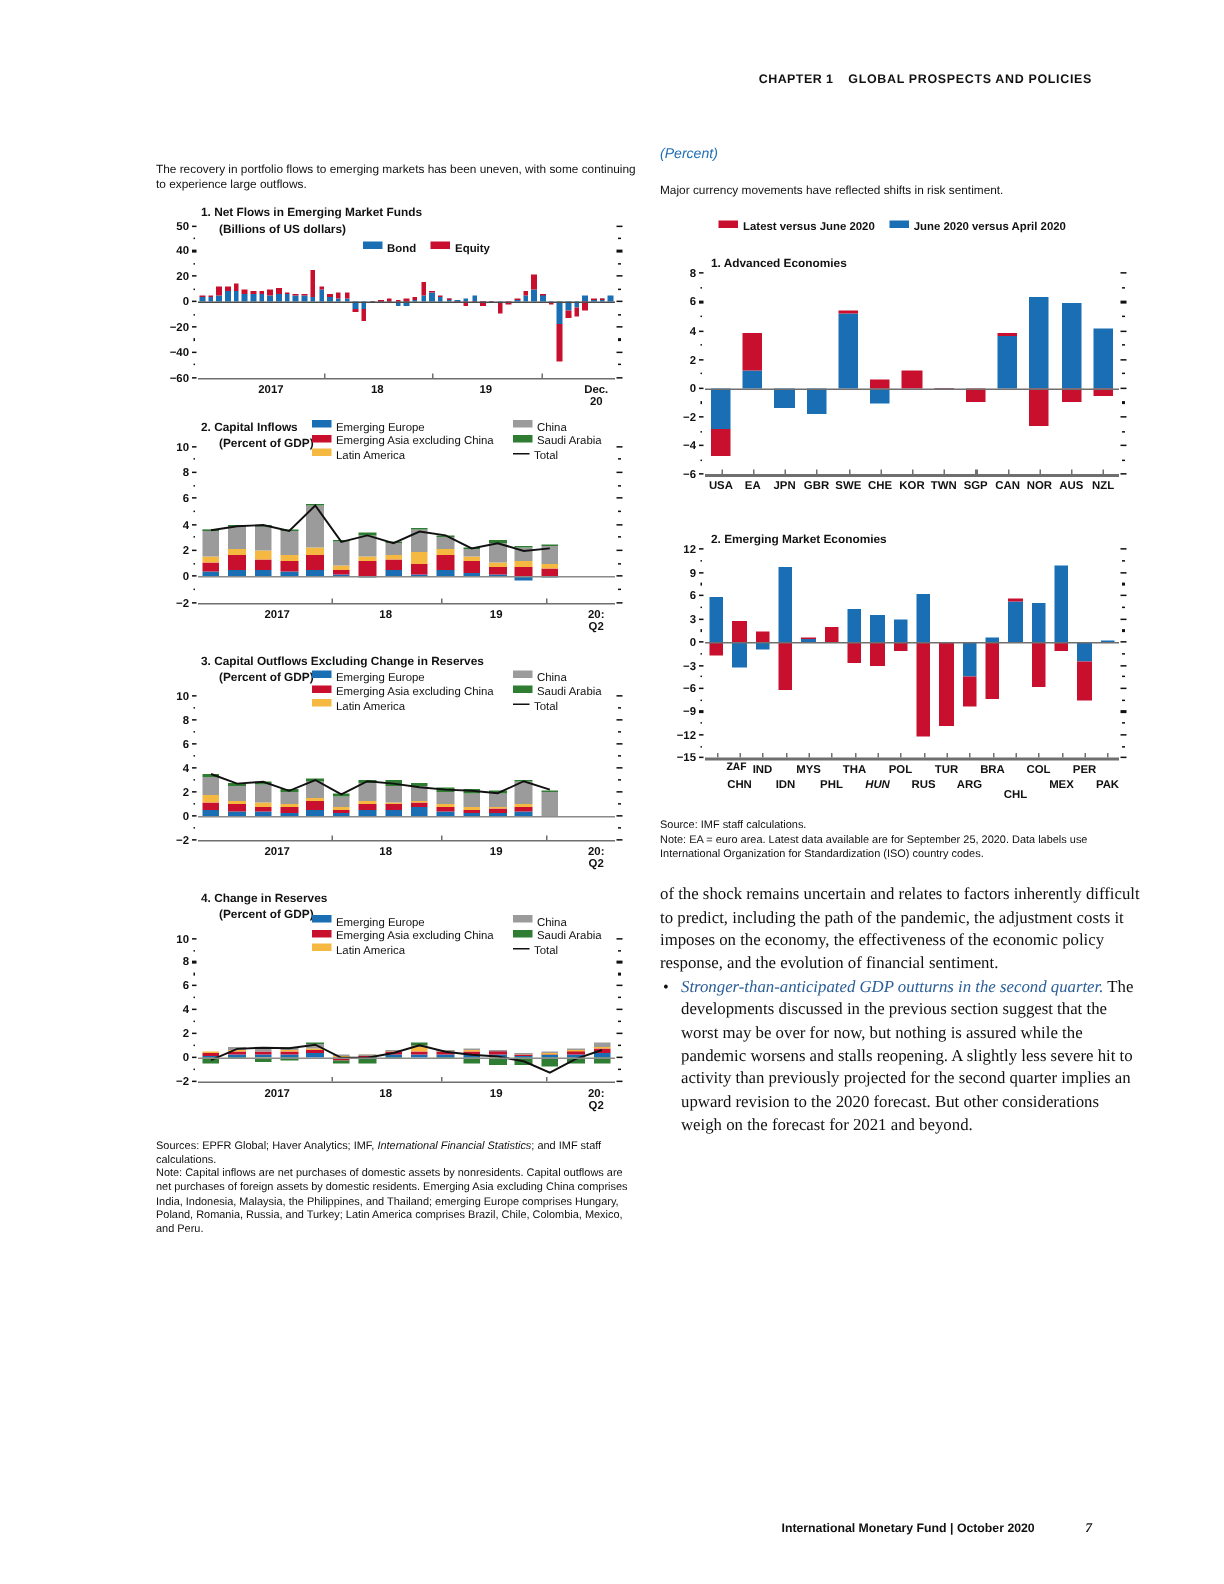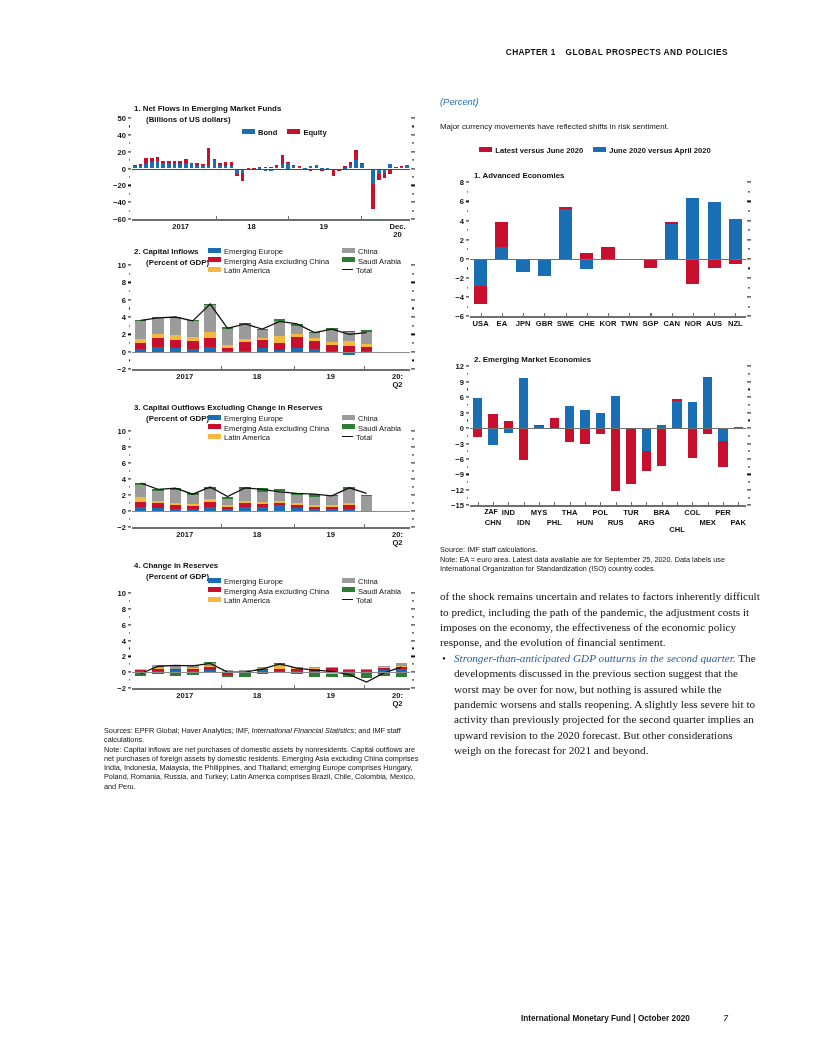--- a/index.html
+++ b/index.html
@@ -84,20 +84,21 @@
 </head>
 <body>
 
 <div class="page">
 
   <div class="runhead">
     <span class="ch">CHAPTER 1</span><span class="sep"></span><span>GLOBAL PROSPECTS AND POLICIES</span>
   </div>
 
   <div class="col-left">
+    <div class="blurb">The recovery in portfolio flows to emerging markets has been uneven, with some continuing to experience large outflows.</div>
     <div id="left-charts">
         <div class="panel" style="position:relative;width:320px;height:135px;margin-top:10px;">
           <div class="ptitle" style="left:30px;top:-2px;">1. Net Flows in Emerging Market Funds</div>
           <div class="psub" style="left:42px;top:9px;">(Billions of US dollars)</div>
           <div class="ytick" style="top:113px;width:22px;left:0;">−60</div>
           <div class="tickdash" style="left:23.5px;top:113px;"></div>
           <div class="tickdash" style="left:307px;top:113px;"></div>
           <div class="ytick" style="top:96.16666666666667px;width:22px;left:0;">−40</div>
           <div class="tickdash" style="left:23.5px;top:96.16666666666667px;"></div>
           <div class="tickdash" style="left:307px;top:96.16666666666667px;"></div>
@@ -829,21 +830,21 @@
           <div class="xlab" style="left:68.33333333333334px;top:156px;">IND</div>
           <div class="xnotch" style="left:83.66666666666667px;top:150px;"></div>
           <div class="xlab" style="left:83.66666666666667px;top:165.5px;">IDN</div>
           <div class="xnotch" style="left:99.00000000000001px;top:150px;"></div>
           <div class="xlab" style="left:99.00000000000001px;top:156px;">MYS</div>
           <div class="xnotch" style="left:114.33333333333334px;top:150px;"></div>
           <div class="xlab" style="left:114.33333333333334px;top:165.5px;">PHL</div>
           <div class="xnotch" style="left:129.66666666666666px;top:150px;"></div>
           <div class="xlab" style="left:129.66666666666666px;top:156px;">THA</div>
           <div class="xnotch" style="left:145px;top:150px;"></div>
-          <div class="xlab" style="left:145px;top:165.5px;">HUN</div>
+          <div class="xlab" style="left:145px;top:165.5px;font-style:italic;">HUN</div>
           <div class="xnotch" style="left:160.33333333333334px;top:150px;"></div>
           <div class="xlab" style="left:160.33333333333334px;top:156px;">POL</div>
           <div class="xnotch" style="left:175.66666666666666px;top:150px;"></div>
           <div class="xlab" style="left:175.66666666666666px;top:165.5px;">RUS</div>
           <div class="xnotch" style="left:191px;top:150px;"></div>
           <div class="xlab" style="left:191px;top:156px;">TUR</div>
           <div class="xnotch" style="left:206.33333333333334px;top:150px;"></div>
           <div class="xlab" style="left:206.33333333333334px;top:165.5px;">ARG</div>
           <div class="xnotch" style="left:221.66666666666666px;top:150px;"></div>
           <div class="xlab" style="left:221.66666666666666px;top:156px;">BRA</div>

